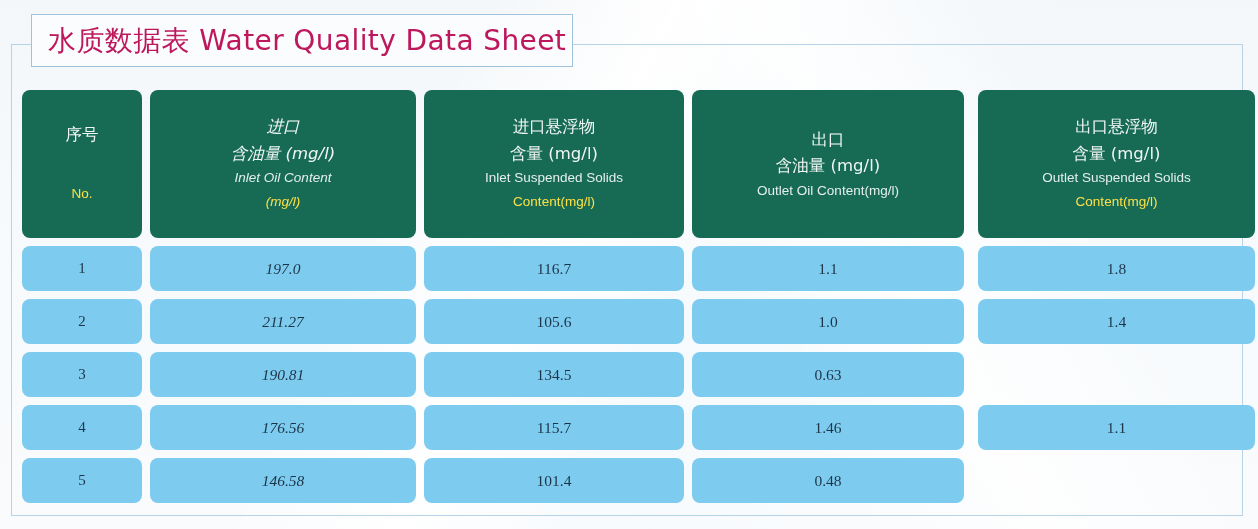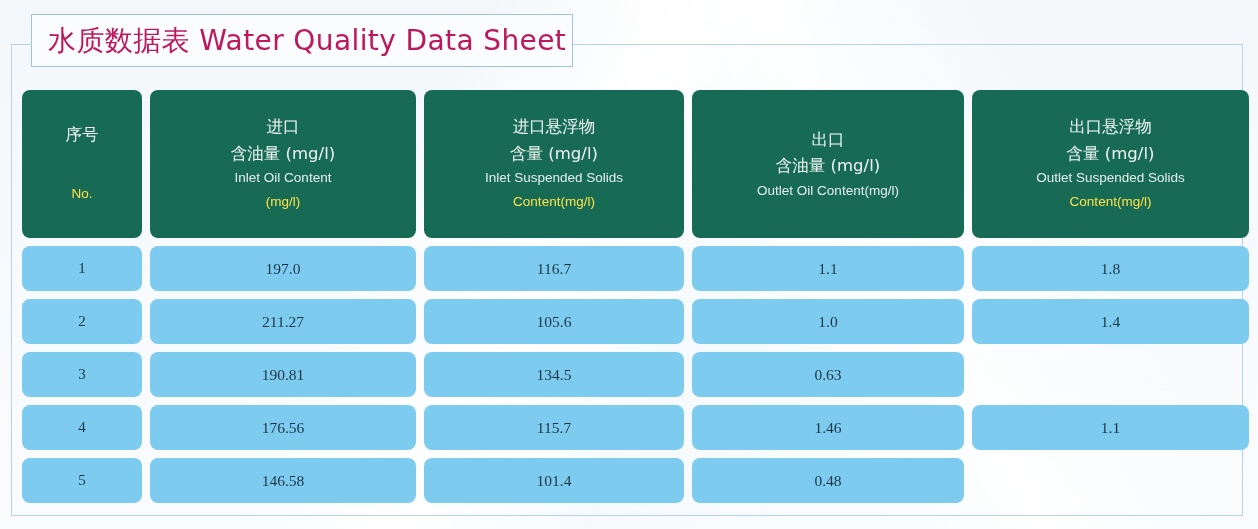--- a/index.html
+++ b/index.html
@@ -93,24 +93,24 @@
     border-radius: 8px;
     display: flex;
     flex-direction: column;
     align-items: center;
     justify-content: center;
     text-align: center;
   }
 
   
   .c0 { flex: 0 0 120px; gap: 32px; }
-  .c1 { flex: 0 0 266px; }
+  .c1 { flex: 0 0 266px; font-style: italic; }
   .c2 { flex: 0 0 260px; }
   .c3 { flex: 0 0 272px; }
-  .c4 { flex: 0 0 277px; }
+  .c4 { flex: 0 0 277px; margin-left: 6px; }
 
   
   .header-row .cell {
     background: #176B55;
     height: 148px;
     color: #ffffff;
     padding: 6px 8px;
   }
   .h-cn-main {
     font-size: 16.5px;

